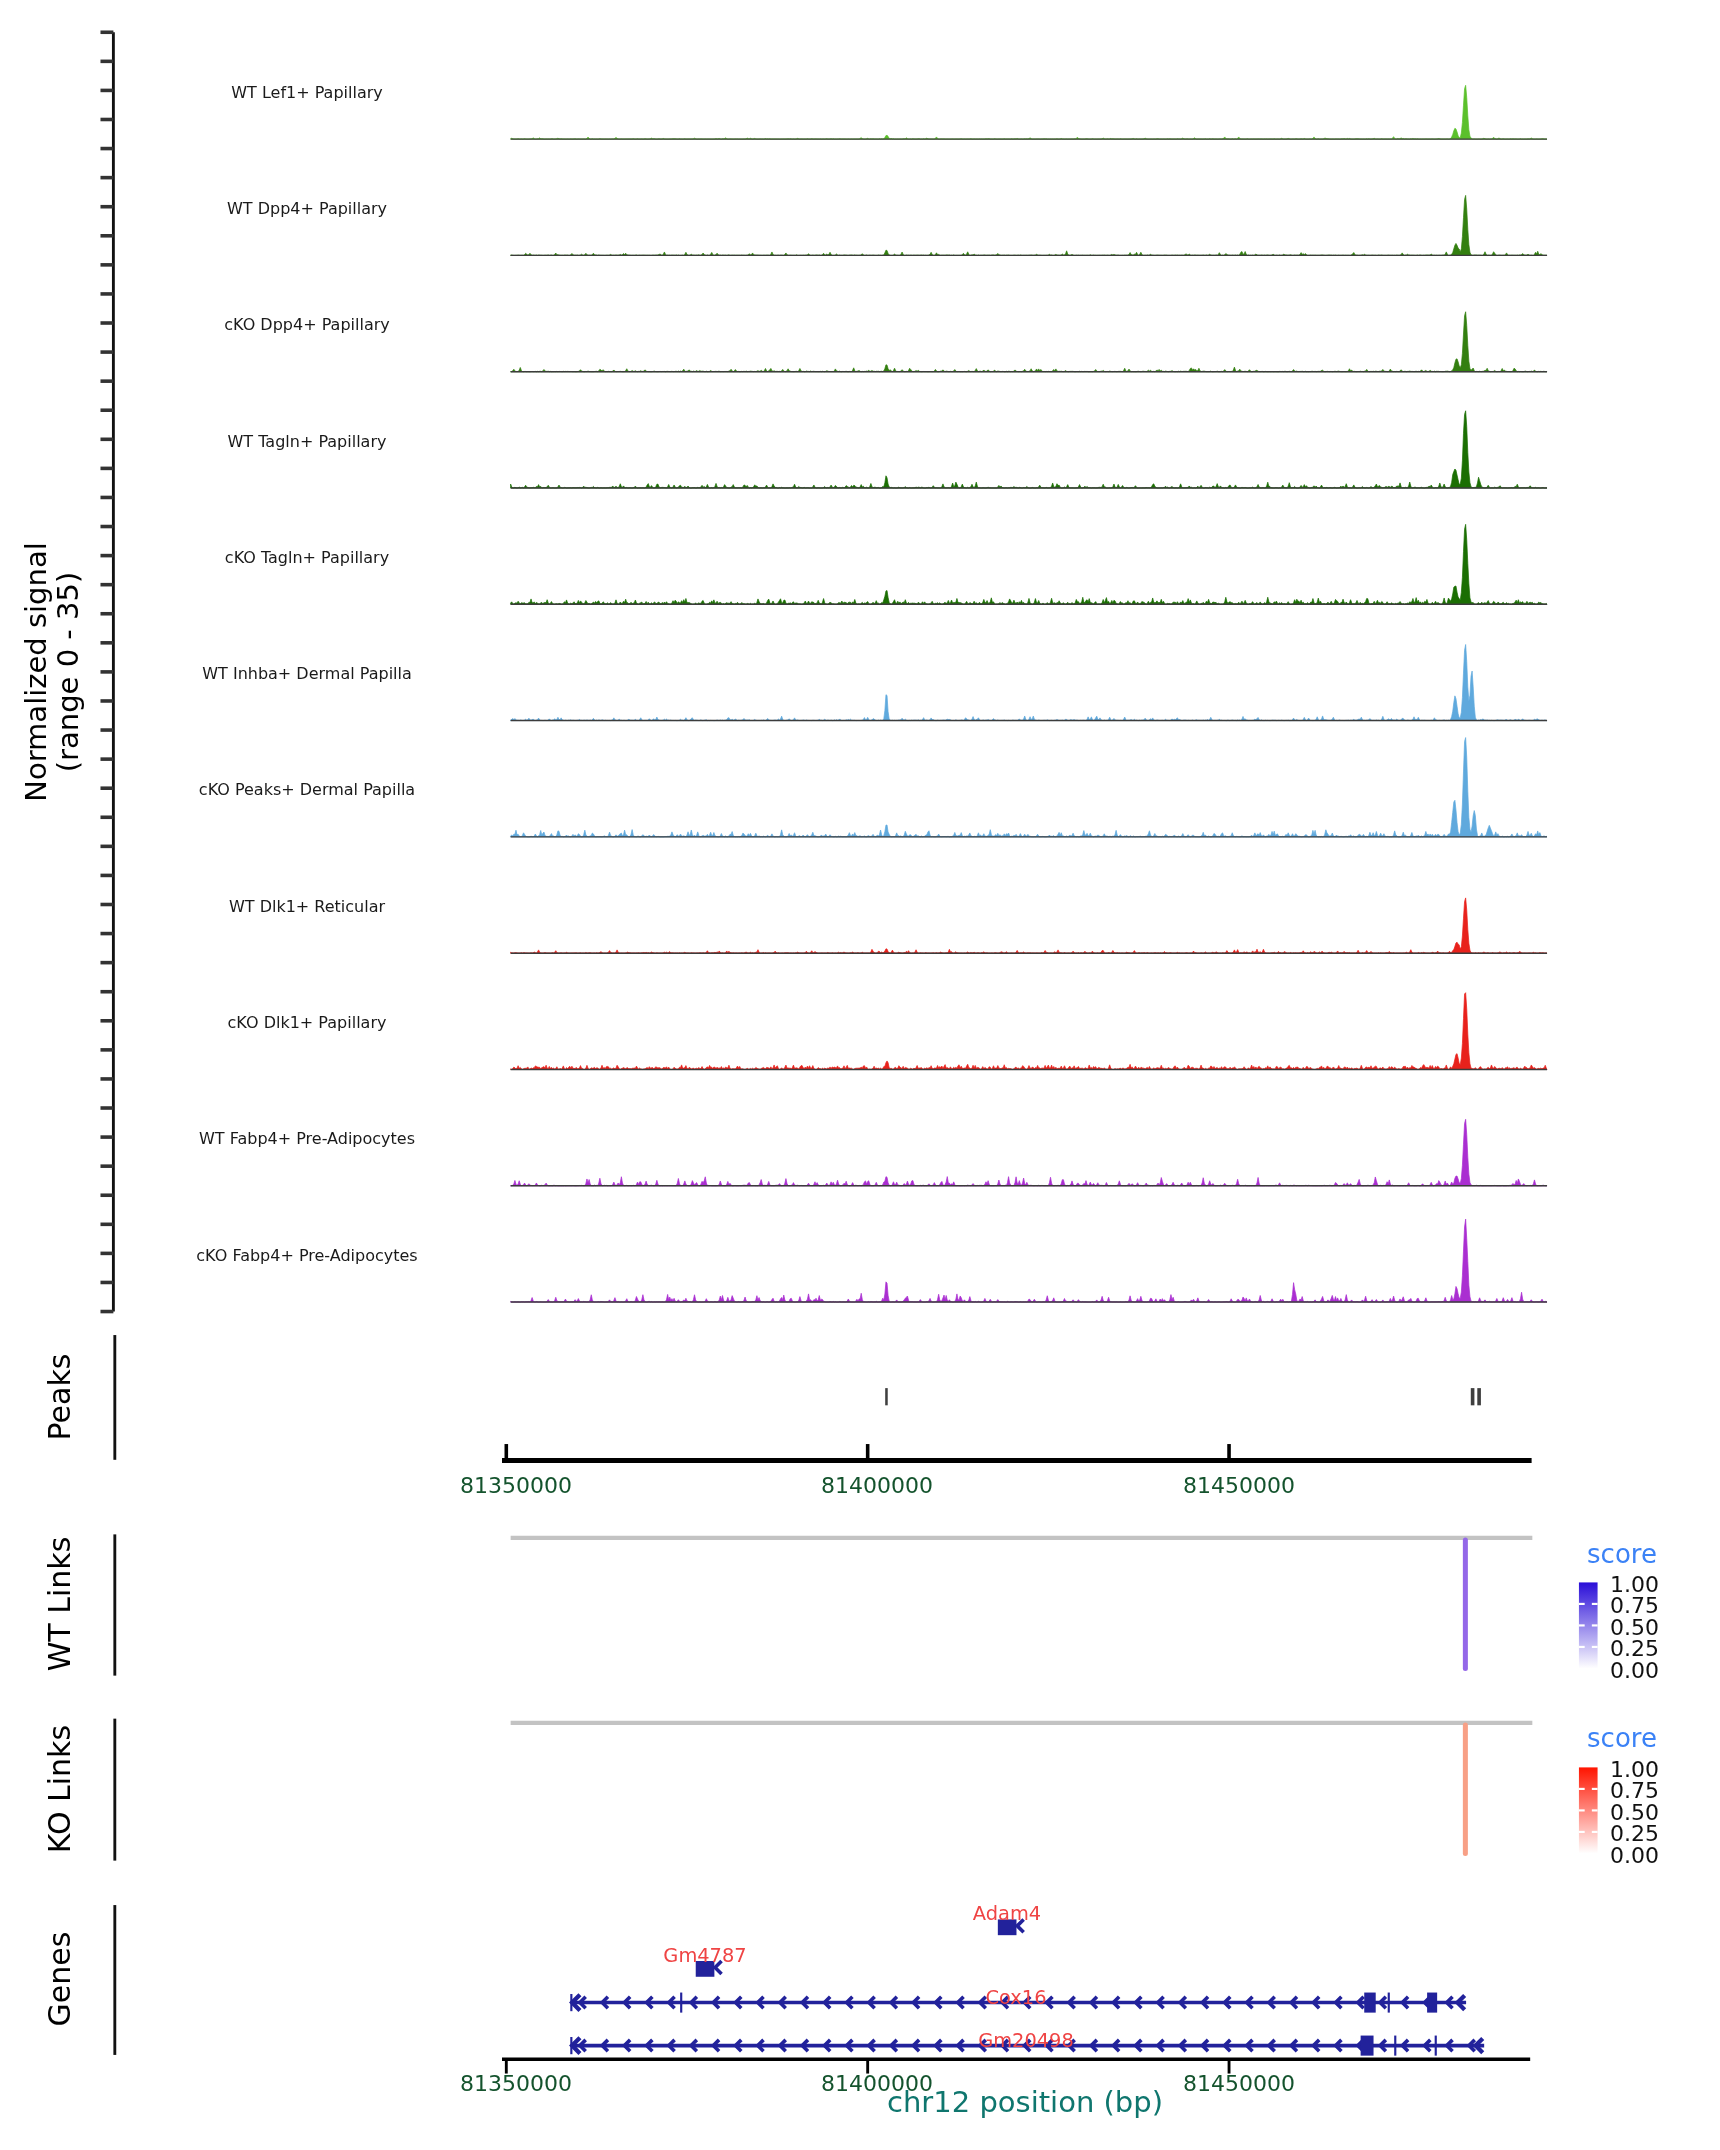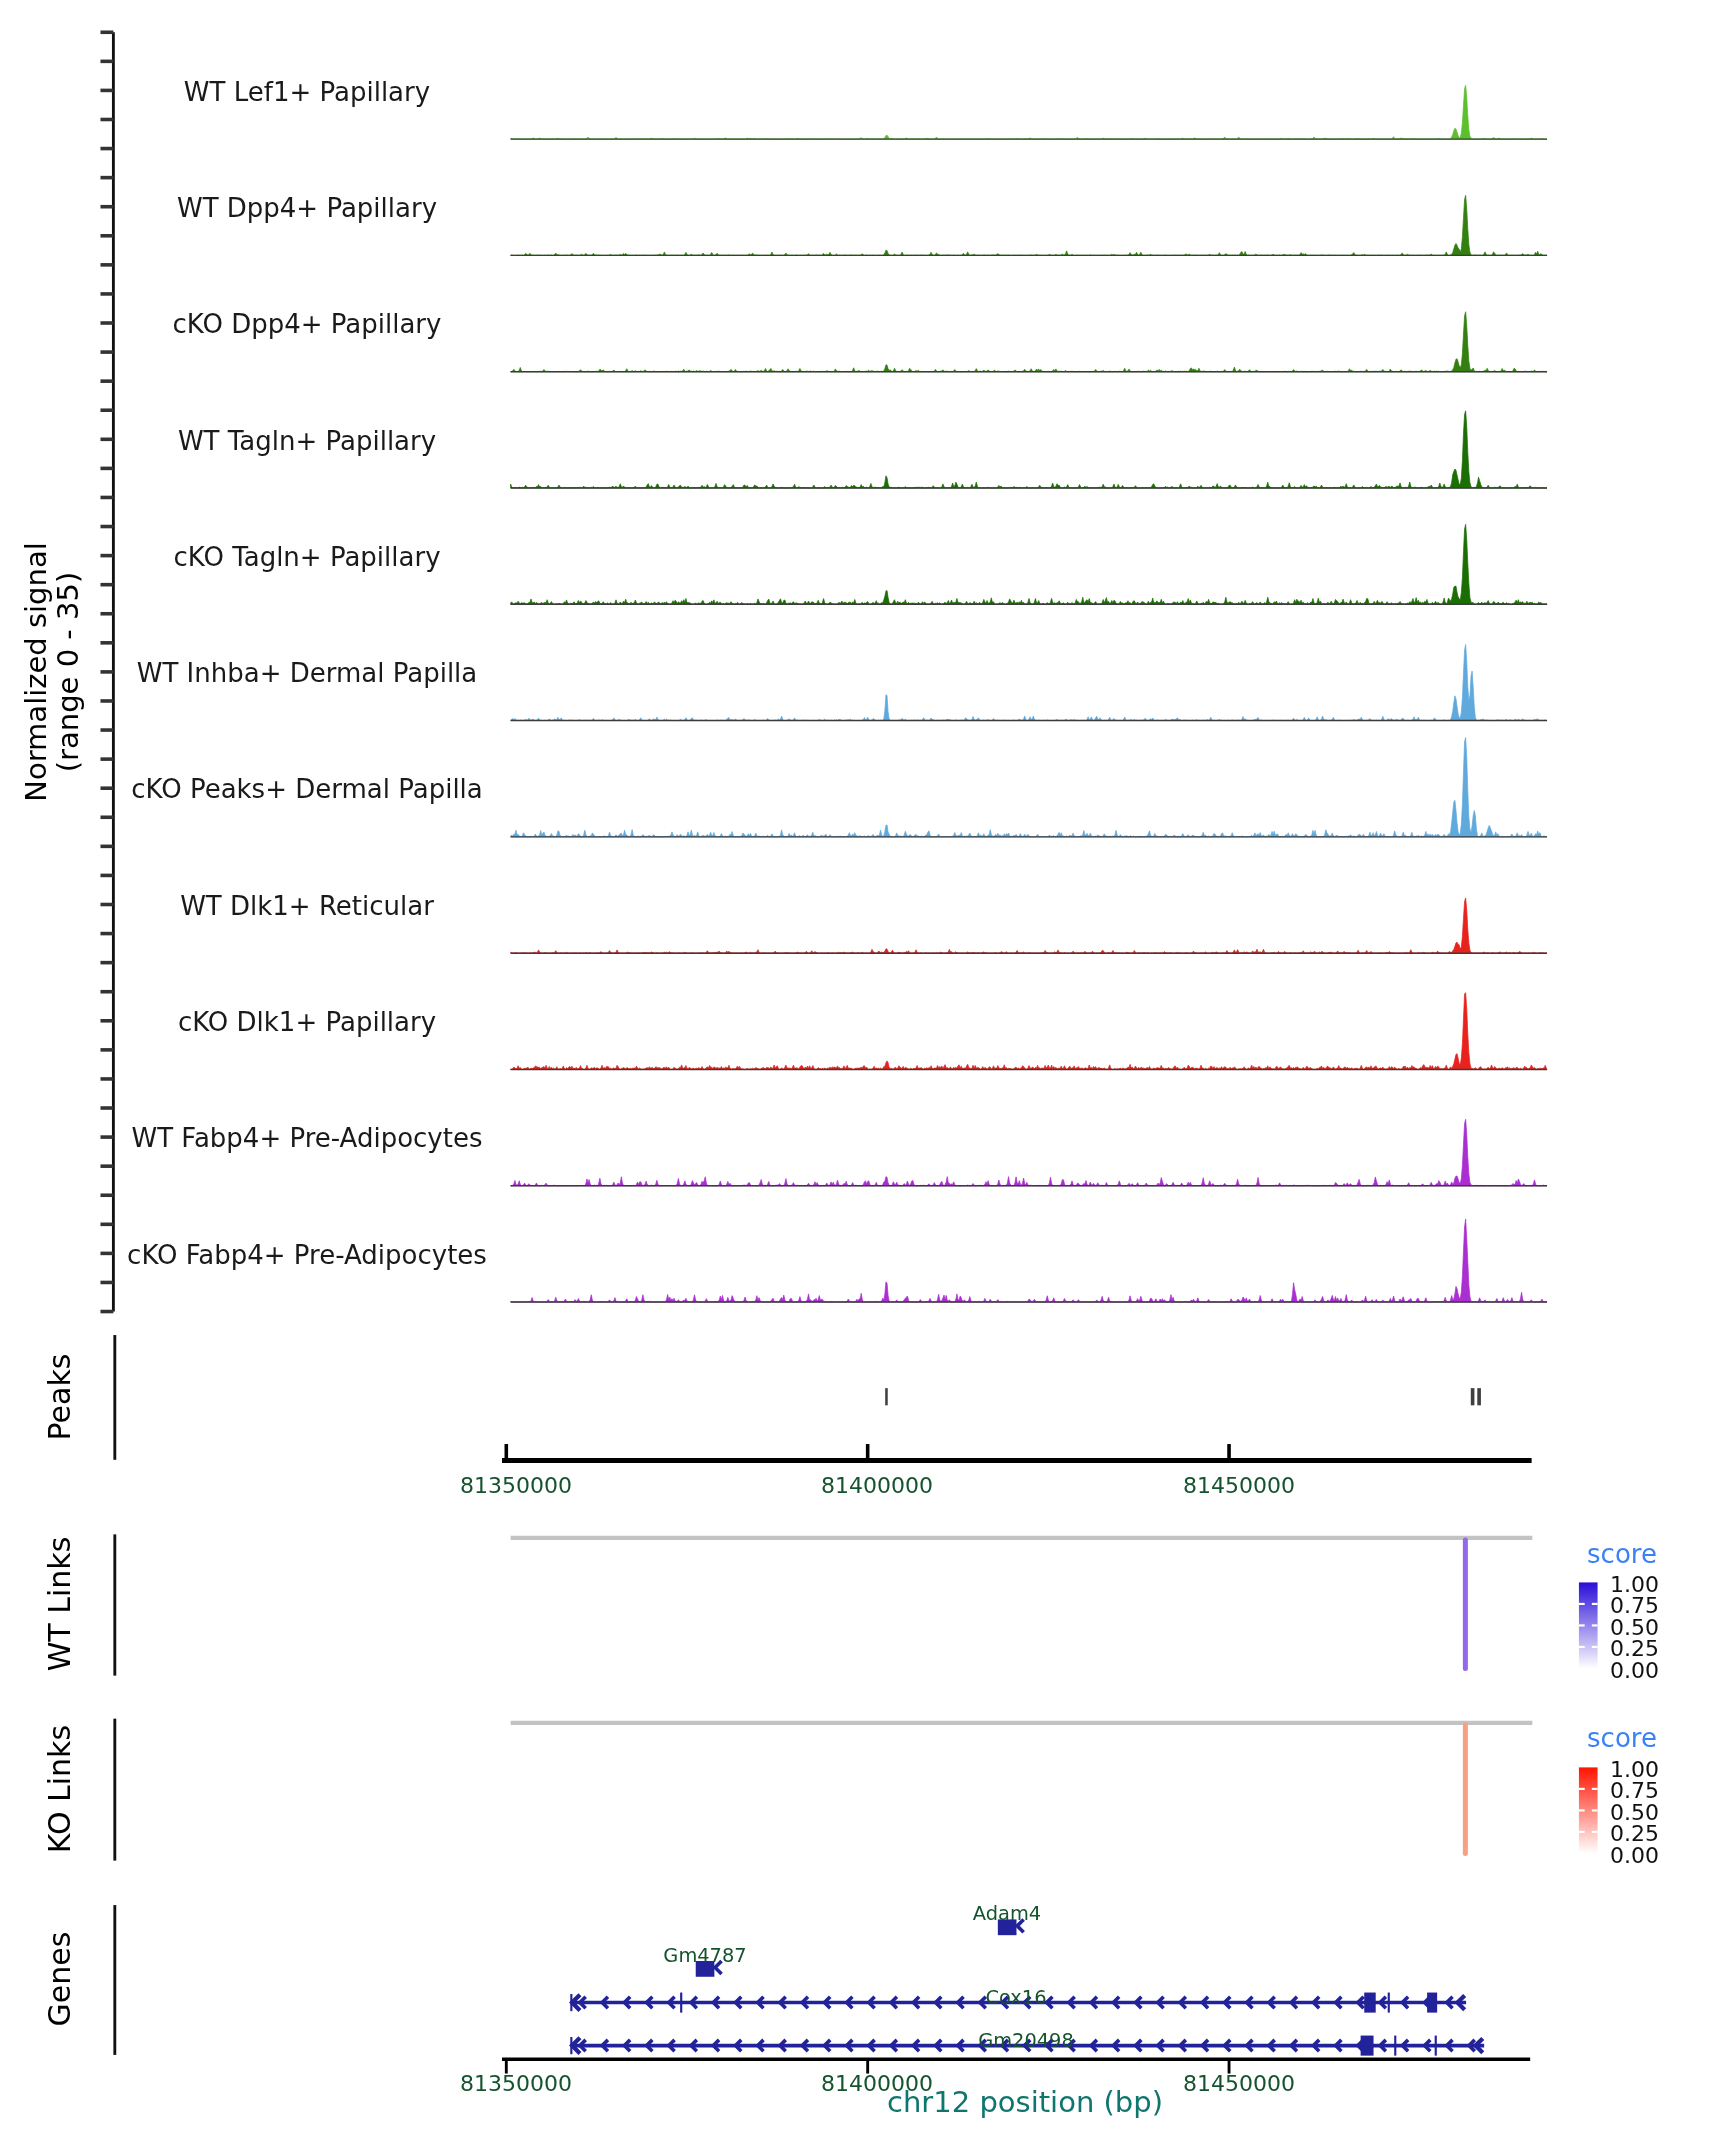--- a/index.html
+++ b/index.html
@@ -3,26 +3,26 @@
 <meta charset="utf-8">
 <style>
   html,body{margin:0;padding:0;background:#fff;}
   #app{position:relative;width:1721px;height:2151px;background:#fff;overflow:hidden;
        font-family:"DejaVu Sans","Liberation Sans",sans-serif;}
   #gfx{position:absolute;left:0;top:0;}
   .lbl{position:absolute;white-space:nowrap;transform:translate(-50%,-50%);color:#1a1a1a;}
   .rot{transform:translate(-50%,-50%) rotate(-90deg);}
   .ylabel{font-size:29px;line-height:32px;text-align:center;color:#000;}
   .section{font-size:30px;color:#000;}
-  .tracklbl{font-size:26px;color:#1a1a1a;}
+  .tracklbl{font-size:16px;color:#1a1a1a;}
   .ticklbl{font-size:22px;color:#14532d;}
   .axistitle{font-size:29px;color:#0f766e;}
   .legtitle{font-size:26px;color:#3b82f6;}
   .legval{position:absolute;white-space:nowrap;transform:translate(0,-50%);font-size:22px;color:#111;}
-  .genelbl{font-size:19.4px;color:#14532d;}
+  .genelbl{font-size:19.4px;color:#ef4444;}
 </style>
 </head>
 <body>
 
 <div id="app">
   <svg id="gfx" width="1721" height="2151" viewBox="0 0 2400 3000">
     <defs>
       <linearGradient id="grad-wt" x1="0" y1="0" x2="0" y2="1">
         <stop offset="0" stop-color="#2A0ED8"></stop>
           <stop offset="1" stop-color="#FFFFFF"></stop>

